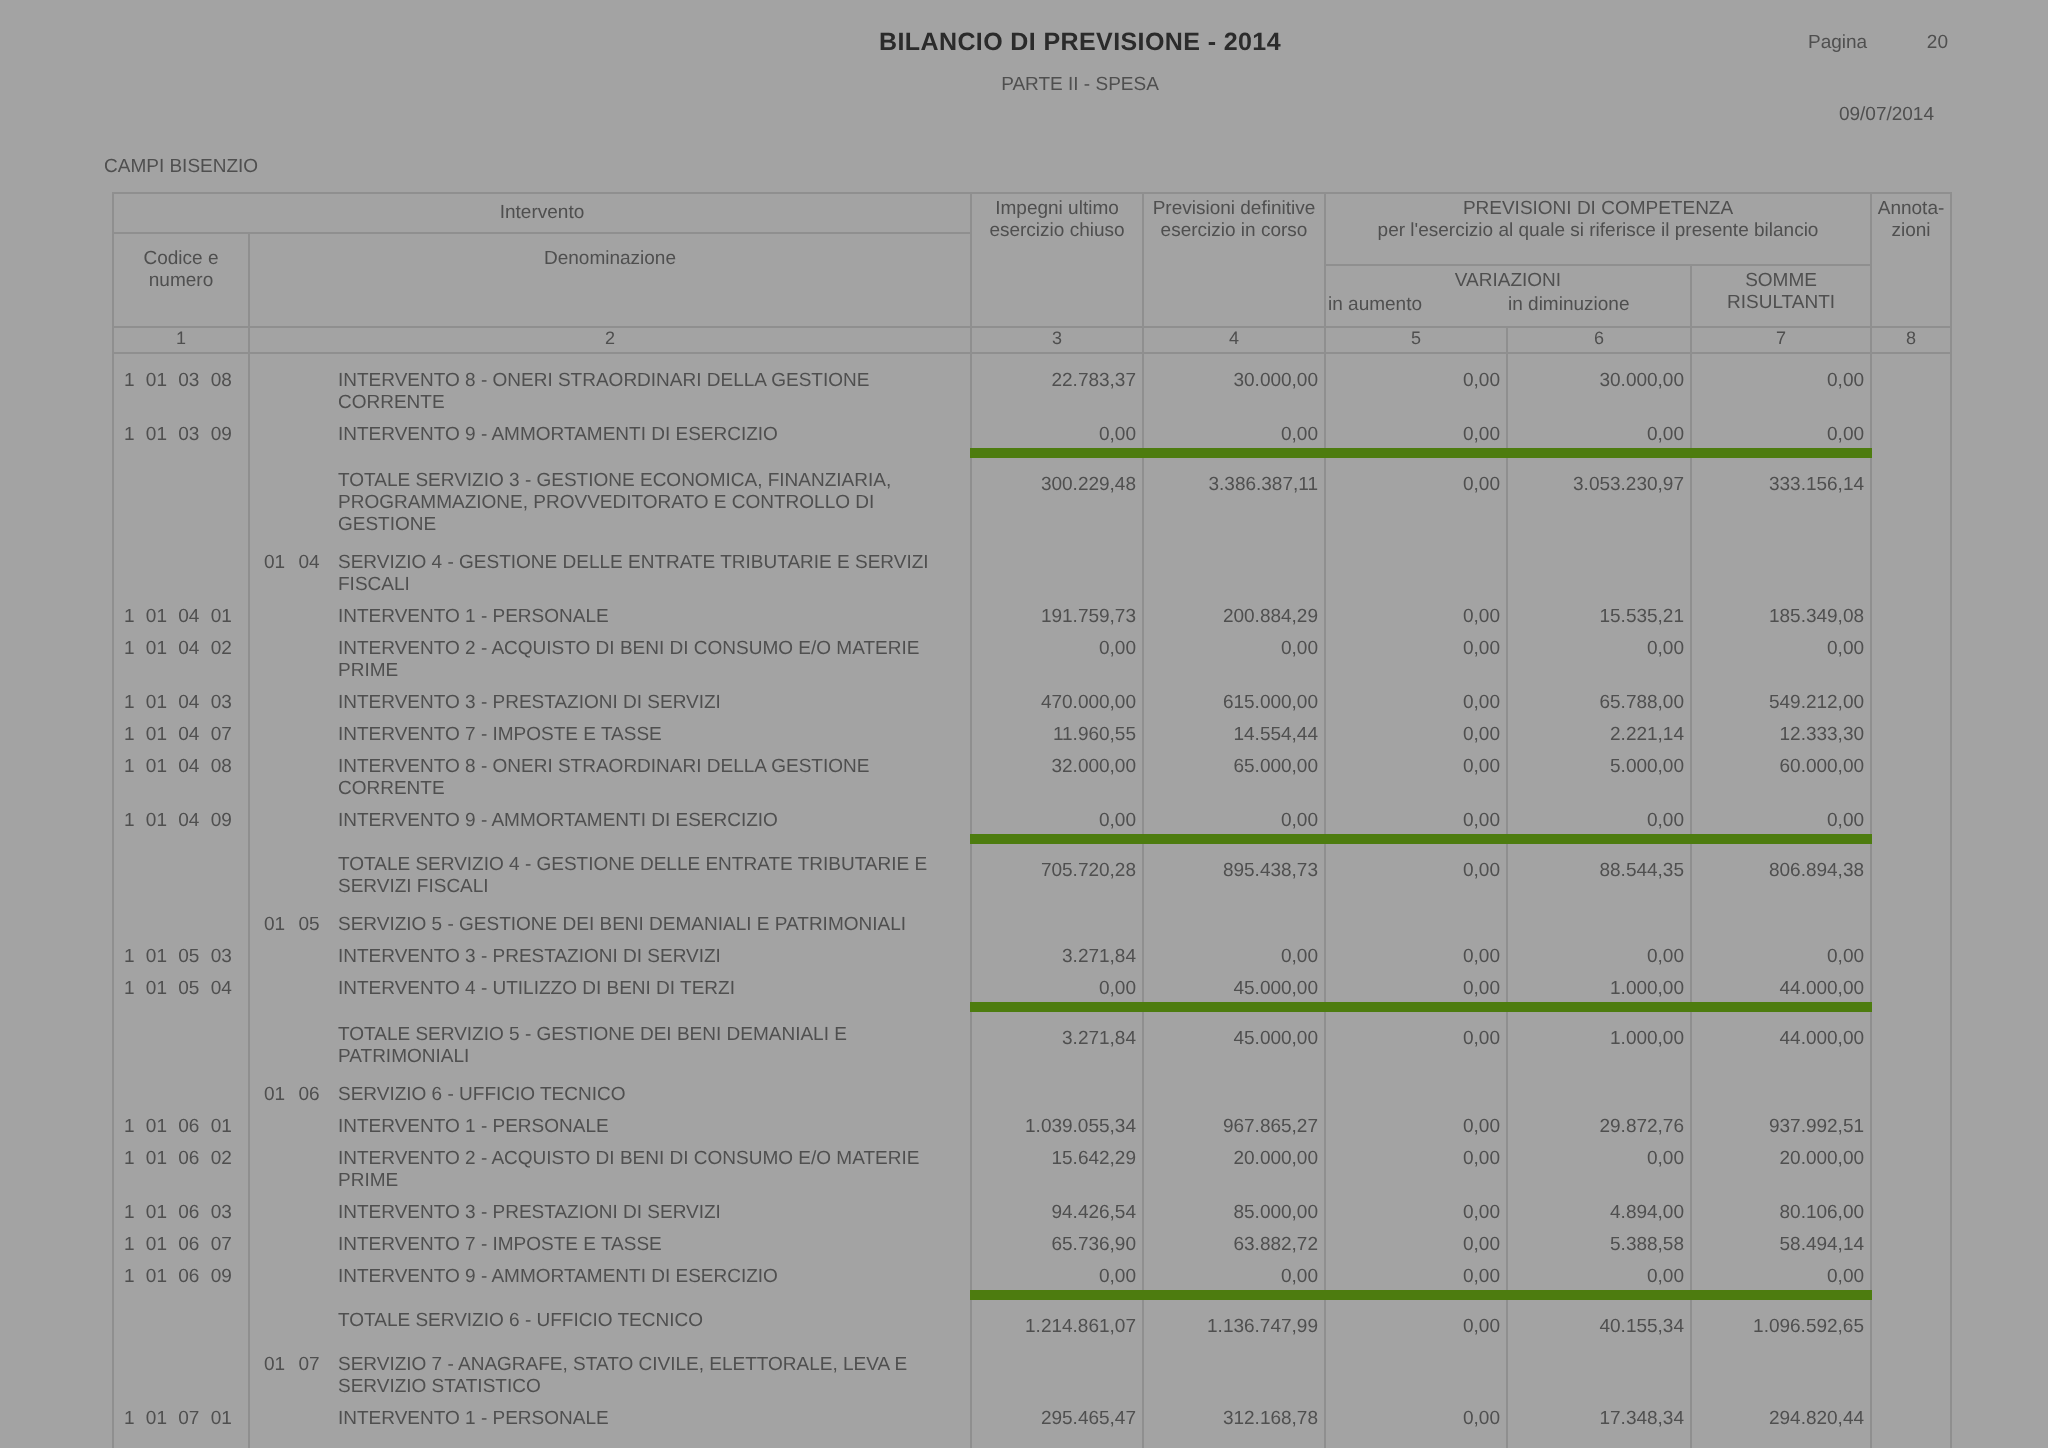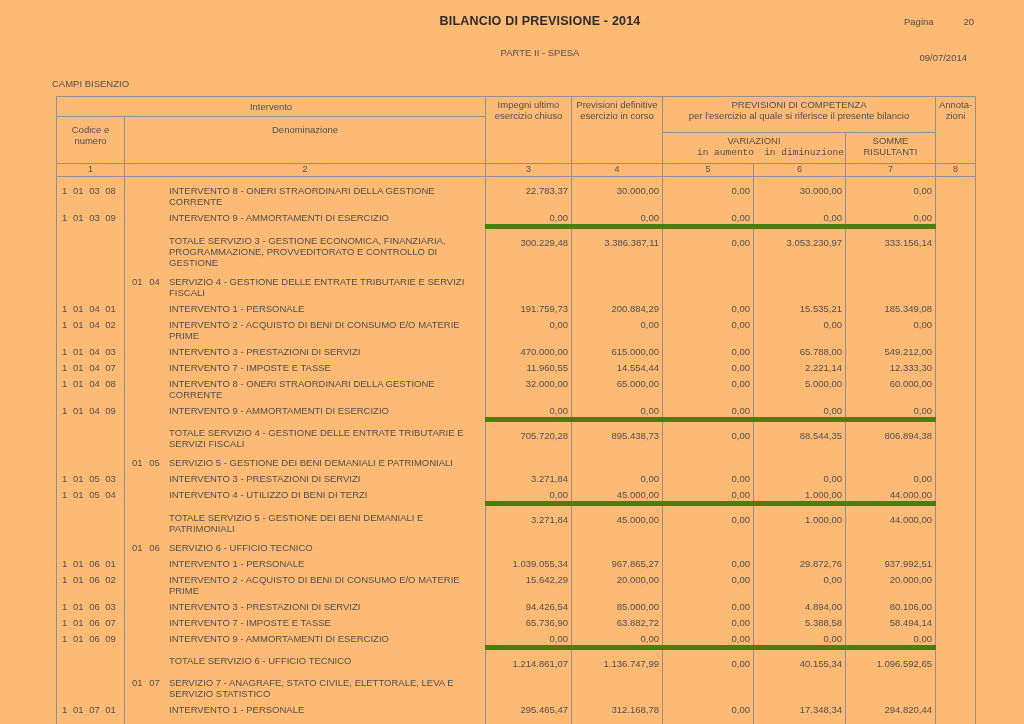--- a/index.html
+++ b/index.html
@@ -1,39 +1,39 @@
 <!DOCTYPE html>
 <html><head>
 <meta charset="utf-8">
 <style>
   html, body { margin: 0; padding: 0; background: #ffffff; }
   .page {
     position: relative;
     width: 1024px;
     height: 724px;
-    background: #fdba74;
+    background: #a3a3a3;
     font-family: "Liberation Sans", "DejaVu Sans", sans-serif;
     color: #4f4f4f;
     overflow: hidden;
   }
   .doc-header-center {
     position: absolute;
     left: 115px;
     top: 14px;
     width: 850px;
     text-align: center;
   }
   .title {
     font-size: 12.5px;
     font-weight: bold;
     color: #2b2b2b;
     letter-spacing: 0.2px;
   }
   .subtitle {
-    margin-top: 19px;
+    margin-top: 9px;
     font-size: 9.5px;
     color: #4f4f4f;
     text-align: center;
   }
   .page-info-row {
     position: absolute;
     left: 885px;
     top: 16px;
     width: 70px;
     display: flex;
@@ -75,21 +75,21 @@
     overflow: hidden;
   }
   thead tr.hr1 { height: 20px; }
   thead tr.hr2 { height: 16px; }
   thead tr.hr3 { height: 31px; }
   thead tr.hr4 { height: 12px; }
   td.h-intervento { vertical-align: middle; }
   td.h-codice, td.h-denominazione { padding-top: 7px; vertical-align: top; }
   td.h-colnum { padding: 0 1px 1px 1px; font-size: 9px; line-height: 11px; }
   .variazioni-split { display: flex; margin-top: 1px; }
-  .variazioni-split span { flex: 1; text-align: right; font-family: Liberation Mono, monospace; }
+  .variazioni-split span { flex: 1; text-align: left; }
   tbody td {
     border-left: 1px solid #8f8f8f;
     border-right: 1px solid #8f8f8f;
     font-size: 9.5px;
     line-height: 11px;
     vertical-align: top;
     padding-top: 4px;
     overflow: hidden;
   }
   tbody td.col-val { text-align: right; padding-right: 3px; }

